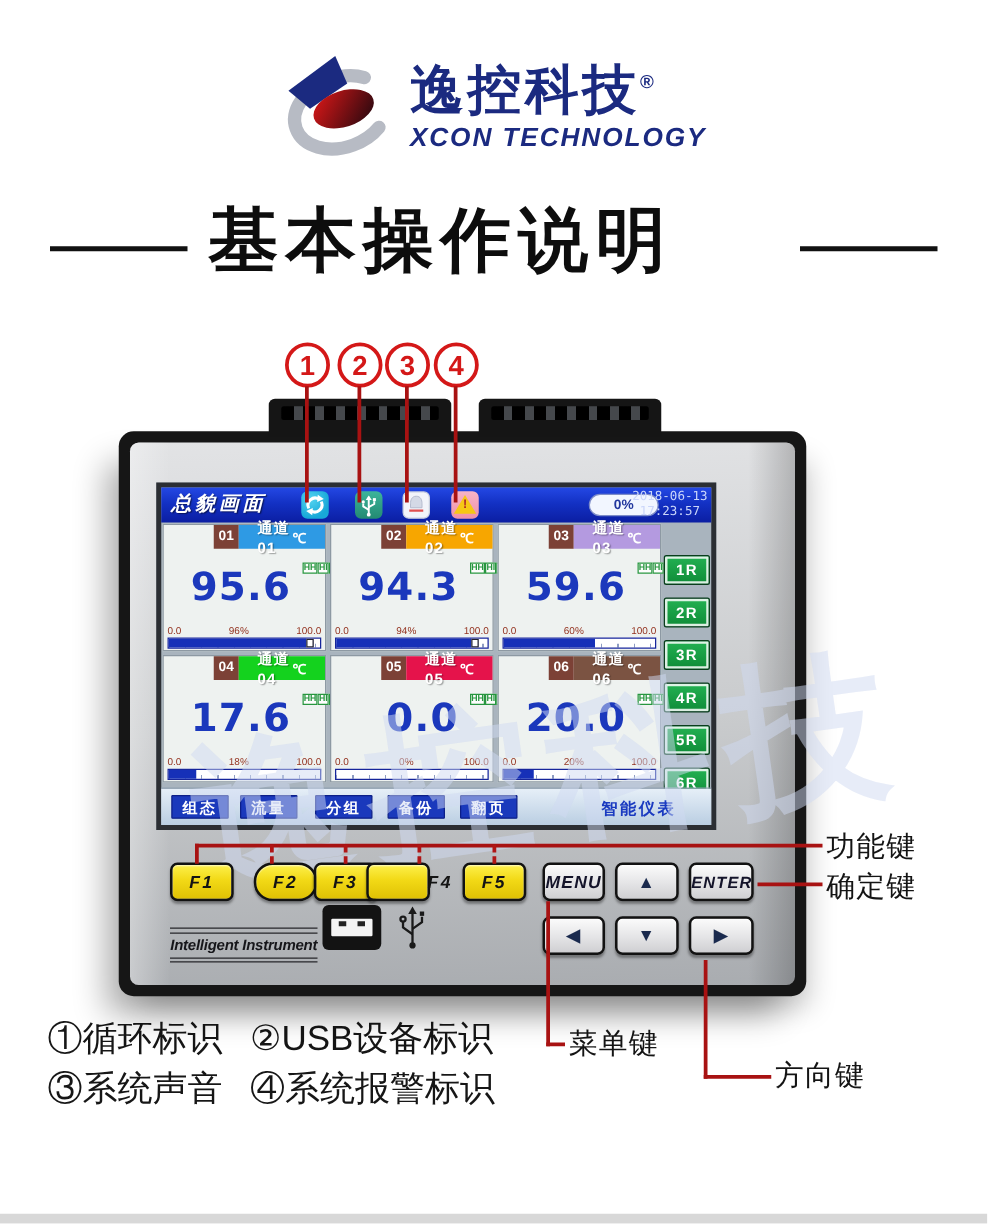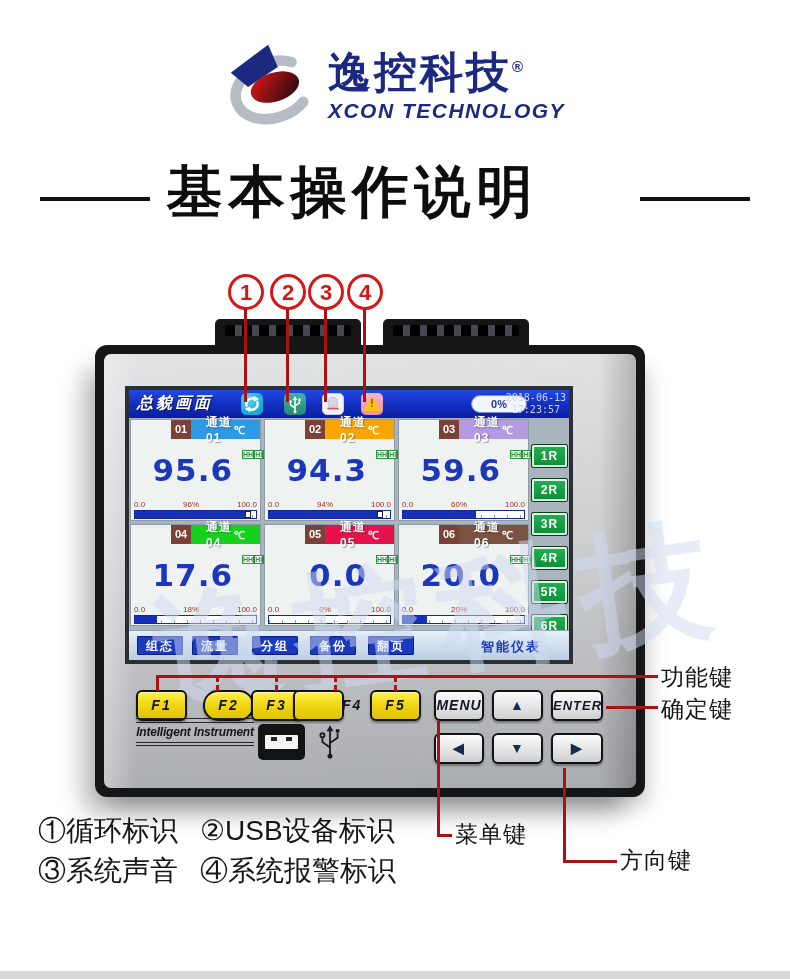--- a/index.html
+++ b/index.html
@@ -100,21 +100,21 @@
   .kf0{left:41px;} .kf1{left:108px;border-radius:15px;} .kf2{left:156px;} .kf3{left:198px;padding-left:47px;} .kf4{left:275px;}
   .key-s { background:linear-gradient(180deg,#fbfbfb 0%, #e4e4e6 55%, #cfcfd2 100%); color:#14142a;
            font-size:14px; line-height:27px; letter-spacing:1px; }
   .k-menu  { left:339px; top:345px; width:50px; }
   .k-up    { left:397px; top:345px; width:51px; color:#1a2a4e; font-style:normal; }
   .k-enter { left:456px; top:345px; width:52px; font-size:13px; }
   .k-left  { left:339px; top:388px; width:50px; color:#1a2a4e; font-style:normal; }
   .k-down  { left:397px; top:388px; width:51px; color:#1a2a4e; font-style:normal; }
   .k-right { left:456px; top:388px; width:52px; color:#1a2a4e; font-style:normal; }
 
-  .ii { position:absolute; left:41px; top:371px; width:118px; text-align:center; color:#16161a; z-index:4; }
+  .ii { position:absolute; left:41px; top:395px; width:118px; text-align:center; color:#16161a; z-index:4; }
   .ii-l { border-top:1.6px solid #26262a; margin:2.4px 0; }
   .ii-t { font-style:italic; font-weight:bold; font-size:12px; letter-spacing:-0.2px; margin:1px 0; white-space:nowrap; }
   .usb-port { position:absolute; left:163px; top:379px; width:47px; height:36px; background:#131313; border-radius:5px; z-index:4; }
   .usb-tongue { position:absolute; left:7px; top:11px; width:33px; height:14px; background:#f4f4f4; border-radius:1px; }
   .usb-tongue::before { content:""; position:absolute; top:2px; left:6px; width:6px; height:4px; background:#222; box-shadow:15px 0 #222; }
   .usb-sym { position:absolute; left:222px; top:378px; z-index:4; }
 
   
   .red-h { position:absolute; height:3px; background:#a81212; z-index:6; }
   .red-v { position:absolute; width:3px;  background:#a81212; z-index:6; }

